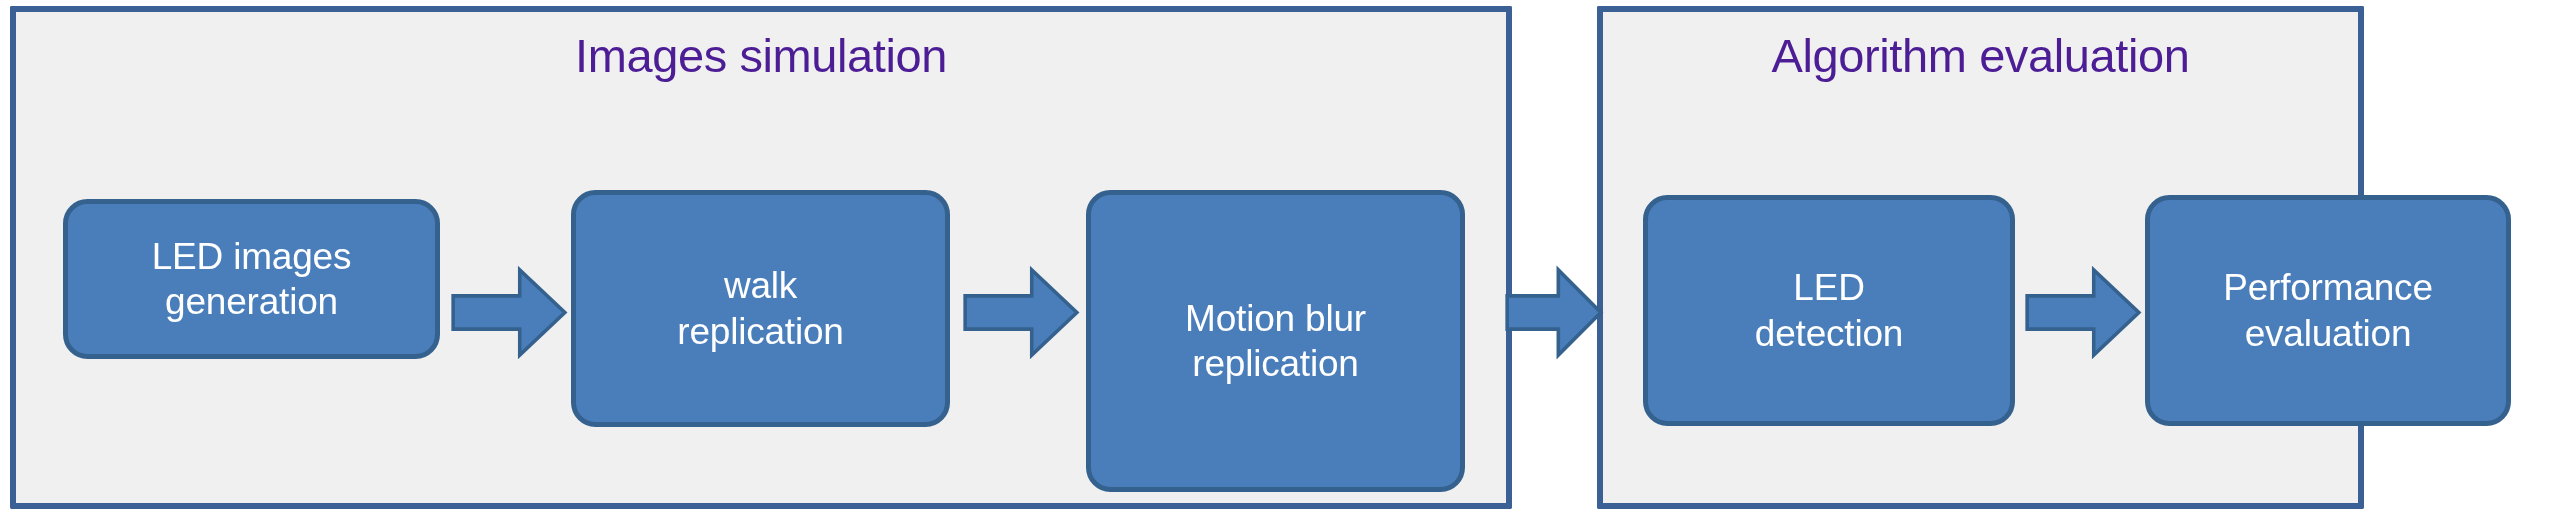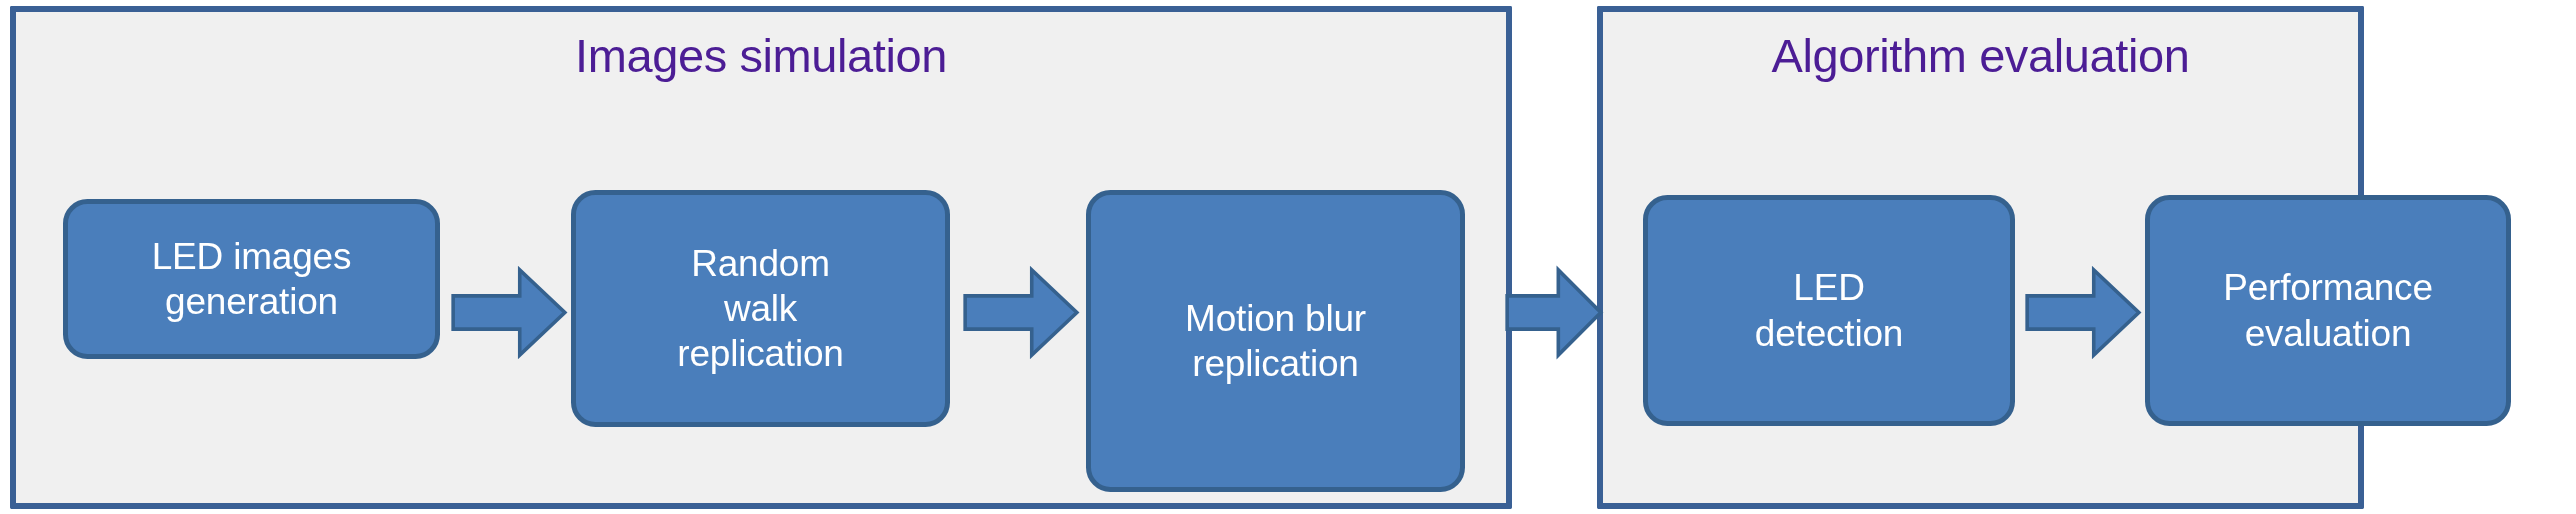--- a/index.html
+++ b/index.html
@@ -113,21 +113,20 @@
 
   <div class="node" id="node-led-images-generation">
     <div>
       <span>LED images</span>
       <span>generation</span>
     </div>
   </div>
 
   <div class="node" id="node-random-walk-replication">
     <div>
-      <span>Random</span>
       <span>walk</span>
       <span>replication</span>
     </div>
   </div>
 
   <div class="node" id="node-motion-blur-replication">
     <div>
       <span>Motion blur</span>
       <span>replication</span>
     </div>

